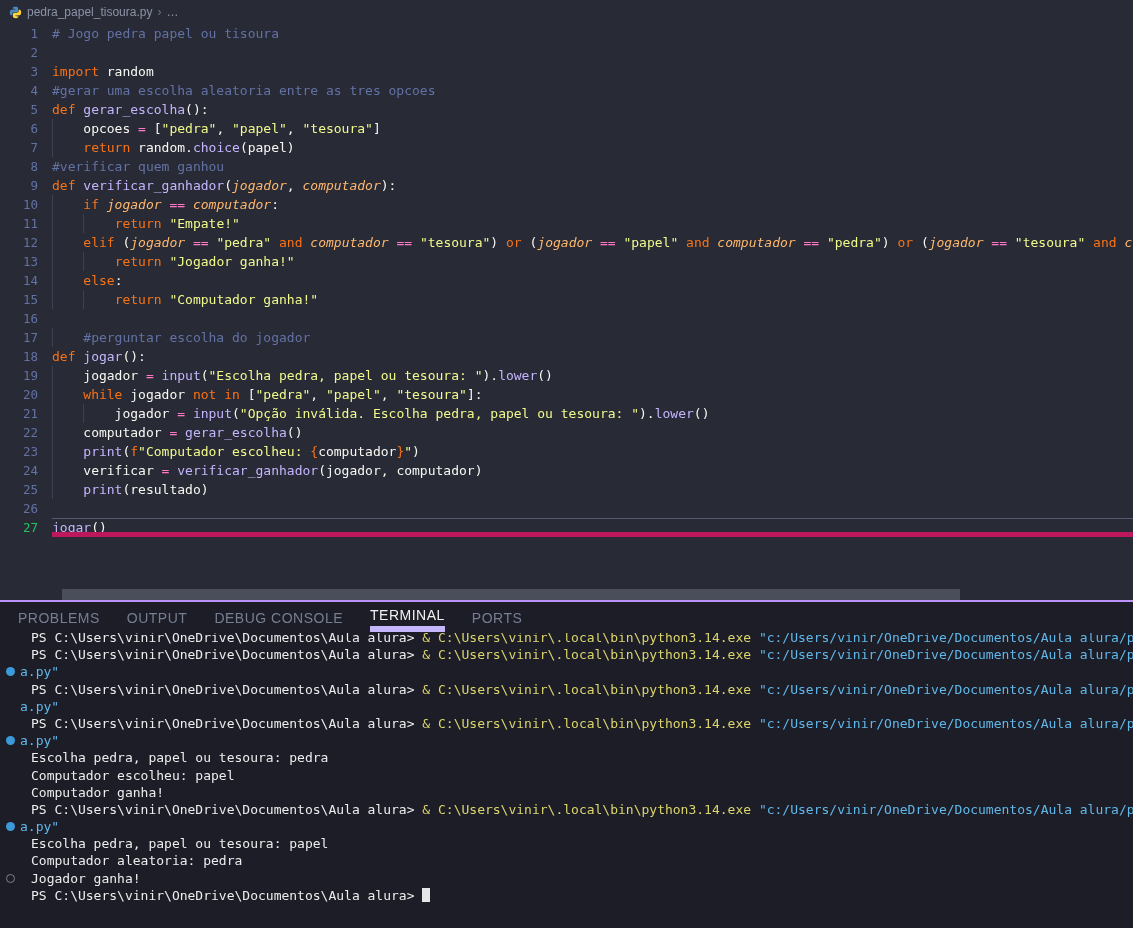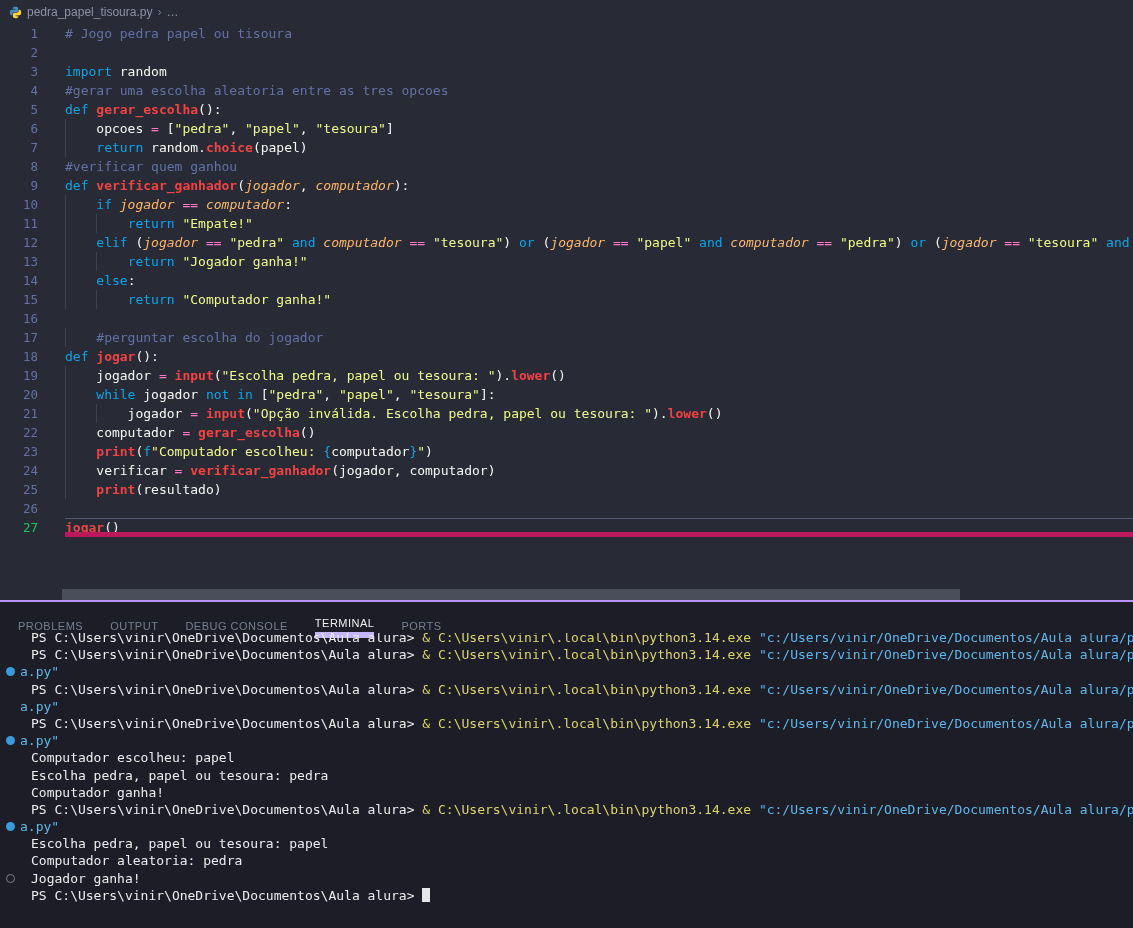--- a/index.html
+++ b/index.html
@@ -13,46 +13,46 @@
   .breadcrumb .sep { color:#6e7687; font-size:12px; }
   .breadcrumb .more { color:#8b93a6; }
 
   
   .editor { position:absolute; top:19px; left:0; width:1133px; height:570px;
     overflow:hidden; padding-top:5px;
     font-family:"DejaVu Sans Mono", monospace; font-size:13px; }
   .row { display:flex; height:19px; line-height:19px; white-space:pre; }
   .ln { width:38px; flex:0 0 38px; text-align:right; color:#6272a4;
         font-size:12.5px; user-select:none; }
-  .lc { margin-left:27px; position:relative; flex:1 1 auto; color:#f8f8f2;
+  .lc { margin-left:14px; position:relative; flex:1 1 auto; color:#f8f8f2;
         overflow:hidden; }
   .row.current .lc { border-top:1px solid #545870; border-bottom:5px solid #be185d;
         line-height:17px; }
   .row.current .ln { color:#22c55e; }
   .guide { position:absolute; top:0; bottom:0; width:1px; background:#3d4052; }
   .c  { color:#6272a4; }
-  .k  { color:#0ea5e9; }
+  .k  { color:#f97316; }
   .o  { color:#ff79c6; }
-  .fn { color:#ef4444;font-weight:bold; }
+  .fn { color:#c4b5fd; }
   .s  { color:#f1fa8c; }
   .p  { color:#ffb86c; font-style:italic; }
   .w  { color:#f8f8f2; }
 
   
   .hscroll { position:absolute; top:589px; left:0; width:1133px; height:11px; }
   .hthumb  { position:absolute; left:62px; top:0; width:898px; height:11px;
              background:#4a4d5a; }
 
   
   .panel-border { position:absolute; top:600px; left:0; width:1133px; height:2px;
                   background:#bd93f9; }
   .panel { position:absolute; top:602px; left:0; width:1133px; height:326px;
            background:#1c1d27; }
   .ptabs { display:flex; align-items:center; height:31px; padding-left:18px;
-           gap:27px; font-size:11px; letter-spacing:.5px; color:#767f92;margin-top:8px; }
+           gap:27px; font-size:14px; letter-spacing:.5px; color:#767f92; }
   .ptab { cursor:default; padding:4px 0 3px 0; }
   .ptab.active { color:#f1f1f0; border-bottom:6px solid #c4b5fd; }
 
   
   .term { position:absolute; top:633px; left:0; width:1133px; height:295px;
           overflow:hidden; font-family:"DejaVu Sans Mono", monospace;
           font-size:13px; }
   .tinner { margin-top:-4px; }
   .tline { position:relative; height:17.2px; line-height:17.2px;
            padding-left:20px; white-space:pre; overflow:hidden; }
@@ -127,22 +127,22 @@
 </div>
 <div class="term">
   <div class="tinner" id="term-lines">
       <div class="tline"><span class="tw">PS C:\Users\vinir\OneDrive\Documentos\Aula alura&gt; </span><span class="ty">&amp; C:\Users\vinir\.local\bin\python3.14.exe </span><span class="tc">"c:/Users/vinir/OneDrive/Documentos/Aula alura/pedra_papel_tisour</span></div>
       <div class="tline"><span class="tw">PS C:\Users\vinir\OneDrive\Documentos\Aula alura&gt; </span><span class="ty">&amp; C:\Users\vinir\.local\bin\python3.14.exe </span><span class="tc">"c:/Users/vinir/OneDrive/Documentos/Aula alura/pedra_papel_tisour</span></div>
       <div class="tline"><span class="deco dot"></span><span class="tc">a.py"</span></div>
       <div class="tline"><span class="tw">PS C:\Users\vinir\OneDrive\Documentos\Aula alura&gt; </span><span class="ty">&amp; C:\Users\vinir\.local\bin\python3.14.exe </span><span class="tc">"c:/Users/vinir/OneDrive/Documentos/Aula alura/pedra_papel_tisour</span></div>
       <div class="tline"><span class="tc">a.py"</span></div>
       <div class="tline"><span class="tw">PS C:\Users\vinir\OneDrive\Documentos\Aula alura&gt; </span><span class="ty">&amp; C:\Users\vinir\.local\bin\python3.14.exe </span><span class="tc">"c:/Users/vinir/OneDrive/Documentos/Aula alura/pedra_papel_tisour</span></div>
       <div class="tline"><span class="deco dot"></span><span class="tc">a.py"</span></div>
+      <div class="tline"><span class="tw">Escolha pedra, papel ou tesoura: pedra</span></div>
       <div class="tline"><span class="tw">Computador escolheu: papel</span></div>
-      <div class="tline"><span class="tw">Escolha pedra, papel ou tesoura: pedra</span></div>
       <div class="tline"><span class="tw">Computador ganha!</span></div>
       <div class="tline"><span class="tw">PS C:\Users\vinir\OneDrive\Documentos\Aula alura&gt; </span><span class="ty">&amp; C:\Users\vinir\.local\bin\python3.14.exe </span><span class="tc">"c:/Users/vinir/OneDrive/Documentos/Aula alura/pedra_papel_tisour</span></div>
       <div class="tline"><span class="deco dot"></span><span class="tc">a.py"</span></div>
       <div class="tline"><span class="tw">Escolha pedra, papel ou tesoura: papel</span></div>
       <div class="tline"><span class="tw">Computador aleatoria: pedra</span></div>
       <div class="tline"><span class="deco ring"></span><span class="tw">Jogador ganha!</span></div>
       <div class="tline"><span class="tw">PS C:\Users\vinir\OneDrive\Documentos\Aula alura&gt; </span><span class="cursor"></span></div>
     </div>
 </div>
 

